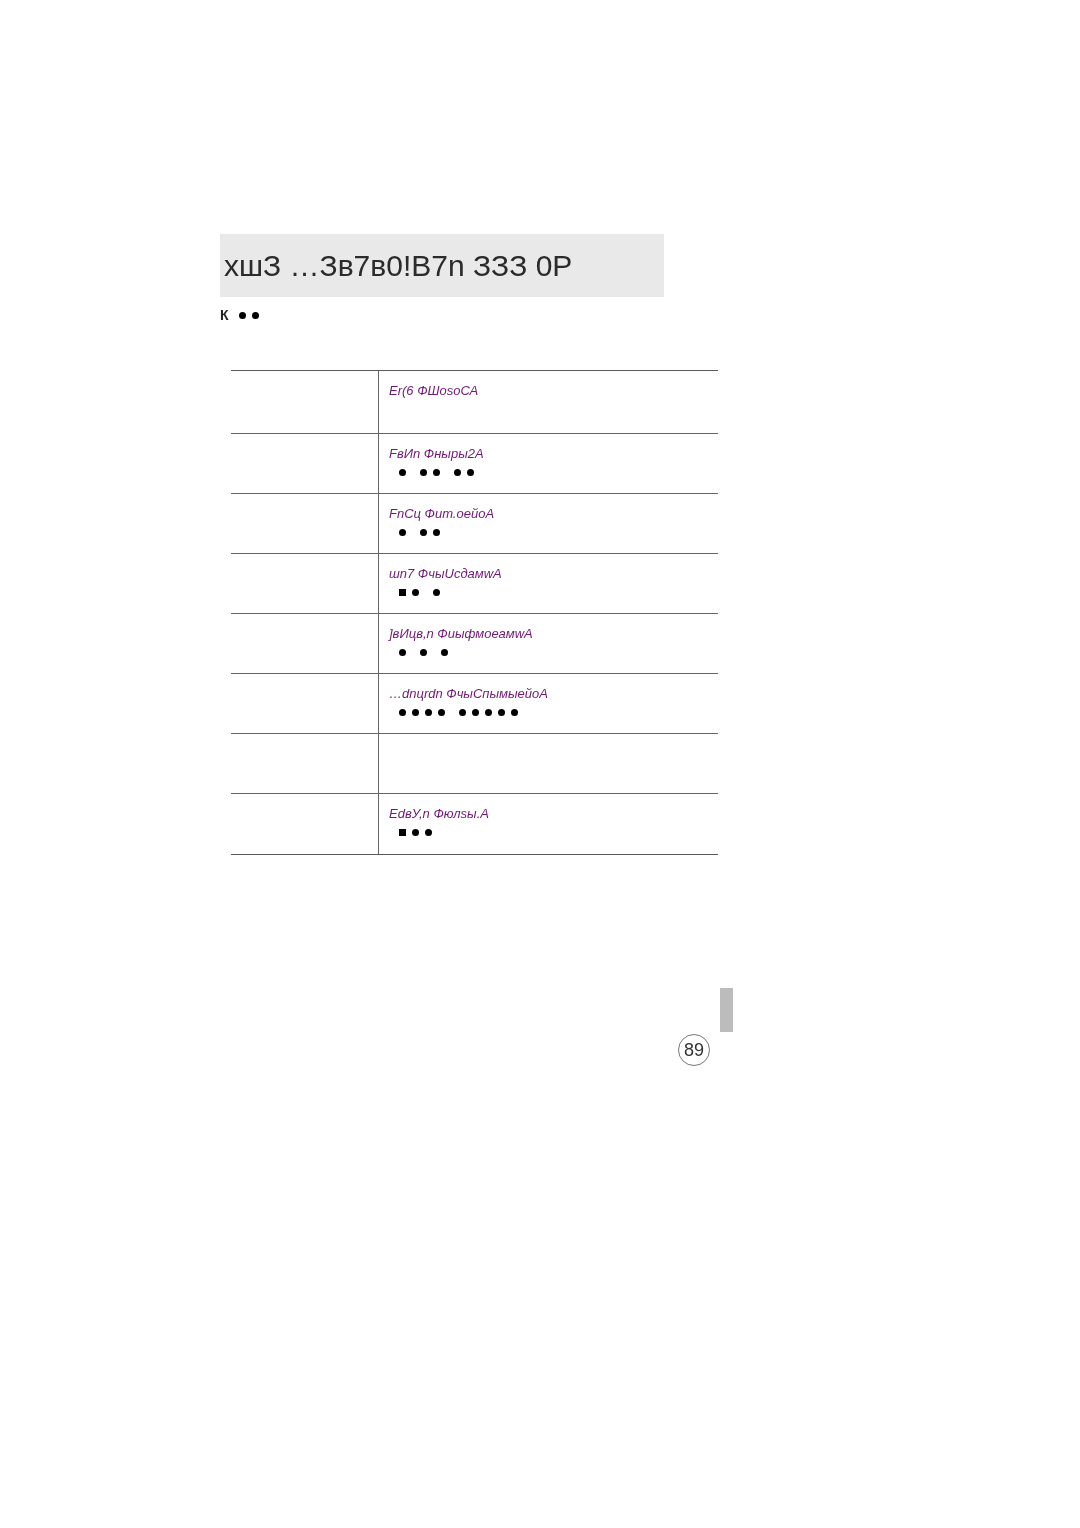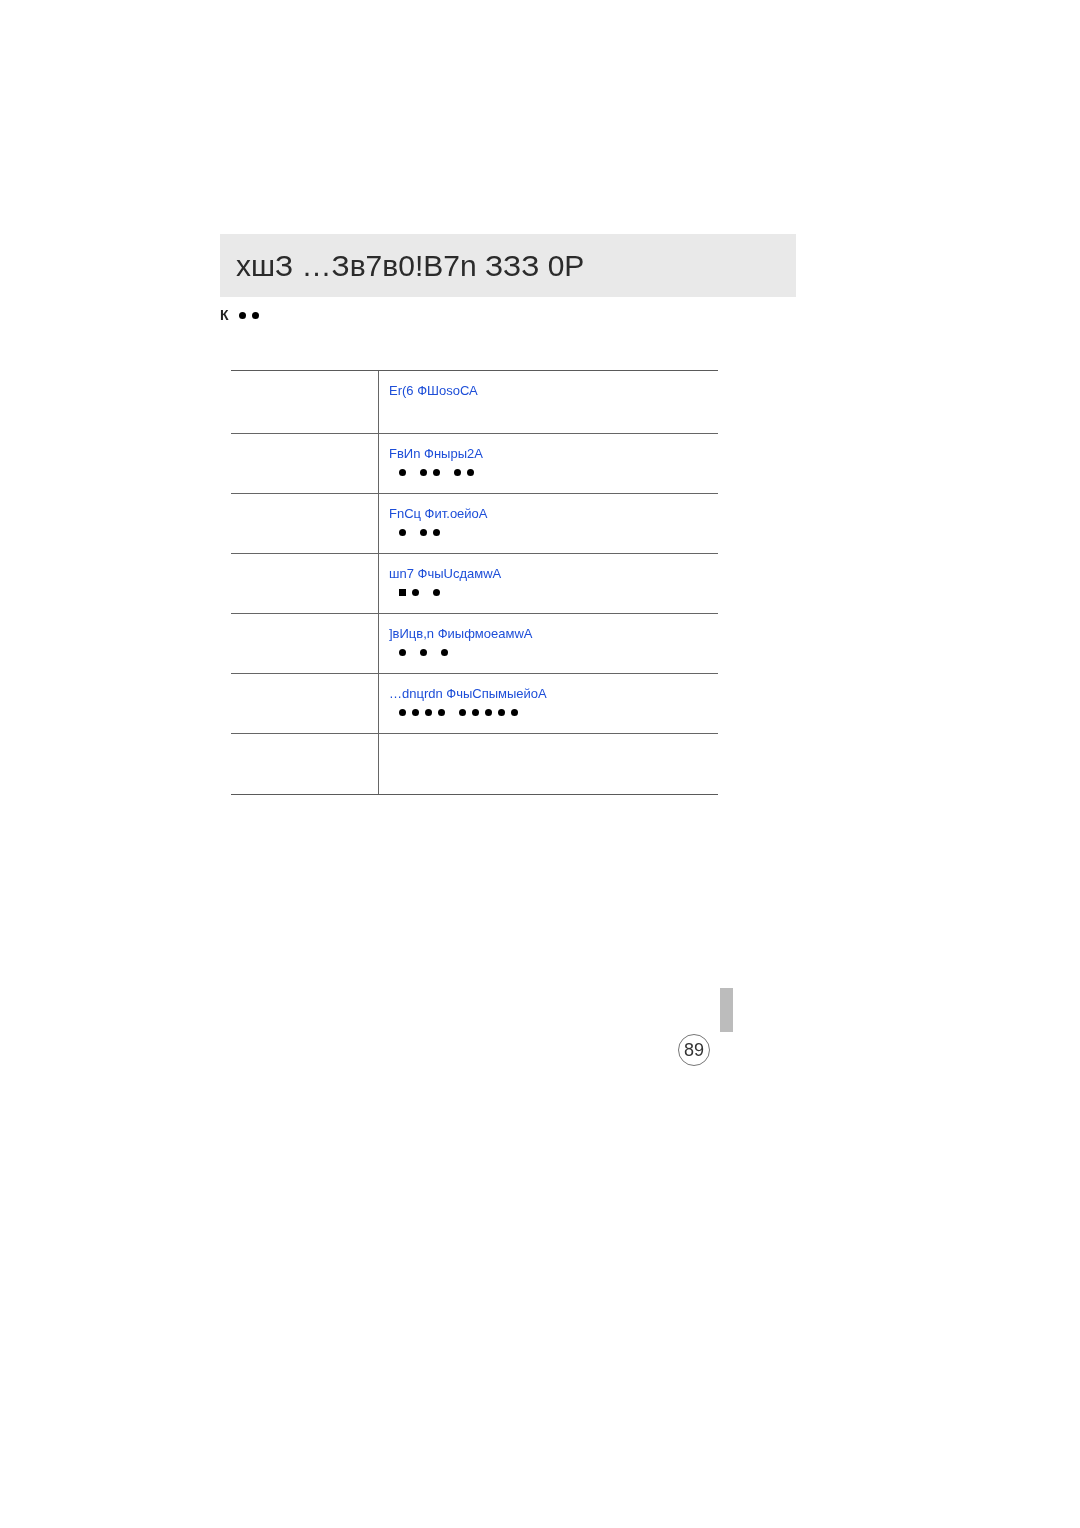--- a/index.html
+++ b/index.html
@@ -7,26 +7,26 @@
     font-family: Arial, sans-serif;
     background: #fff;
     width: 1080px;
     height: 1528px;
     position: relative;
   }
   .title-band {
     position: absolute;
     left: 220px;
     top: 234px;
-    width: 576px;
+    width: 444px;
     height: 63px;
     background: #e9e9e9;
     display: flex;
     align-items: center;
-    padding-left: 16px;
+    padding-left: 4px;
   }
   .title-band span {
     font-size: 30px;
     color: #2b2b2b;
   }
   .sub-label {
     position: absolute;
     left: 220px;
     top: 307px;
     display: flex;
@@ -70,21 +70,22 @@
   }
   .col-right {
     flex: 1;
     padding: 12px 10px 10px 10px;
     display: flex;
     flex-direction: column;
     gap: 8px;
   }
   .entry-text {
     font-size: 13px;
-    color: #1d4ed8;
+    color: #701a75;
+    font-style: italic;
   }
   .dot-row {
     display: flex;
     align-items: center;
   }
   .dot-row .seg {
     display: inline-flex;
     gap: 6px;
     margin-right: 14px;
   }
@@ -217,19 +218,32 @@
             <span class="dot"></span>
             <span class="dot"></span>
             <span class="dot"></span>
           </span>
         </div>
       </div>
     </div>
     <div class="row">
       <div class="col-left"></div>
     </div>
+    <div class="row">
+      <div class="col-left"></div>
+      <div class="col-right">
+        <div class="entry-text">ЕdвУ,n Фюлsы.А</div>
+        <div class="dot-row" style="padding-left: 10px;">
+          <span class="seg">
+            <span class="dot square"></span>
+            <span class="dot"></span>
+            <span class="dot"></span>
+          </span>
+        </div>
+      </div>
+    </div>
   </div>
 
 <div class="pagenum">
   <span>89</span>
 </div>
 
 <div class="side-tab"></div>
 
 </body></html>

